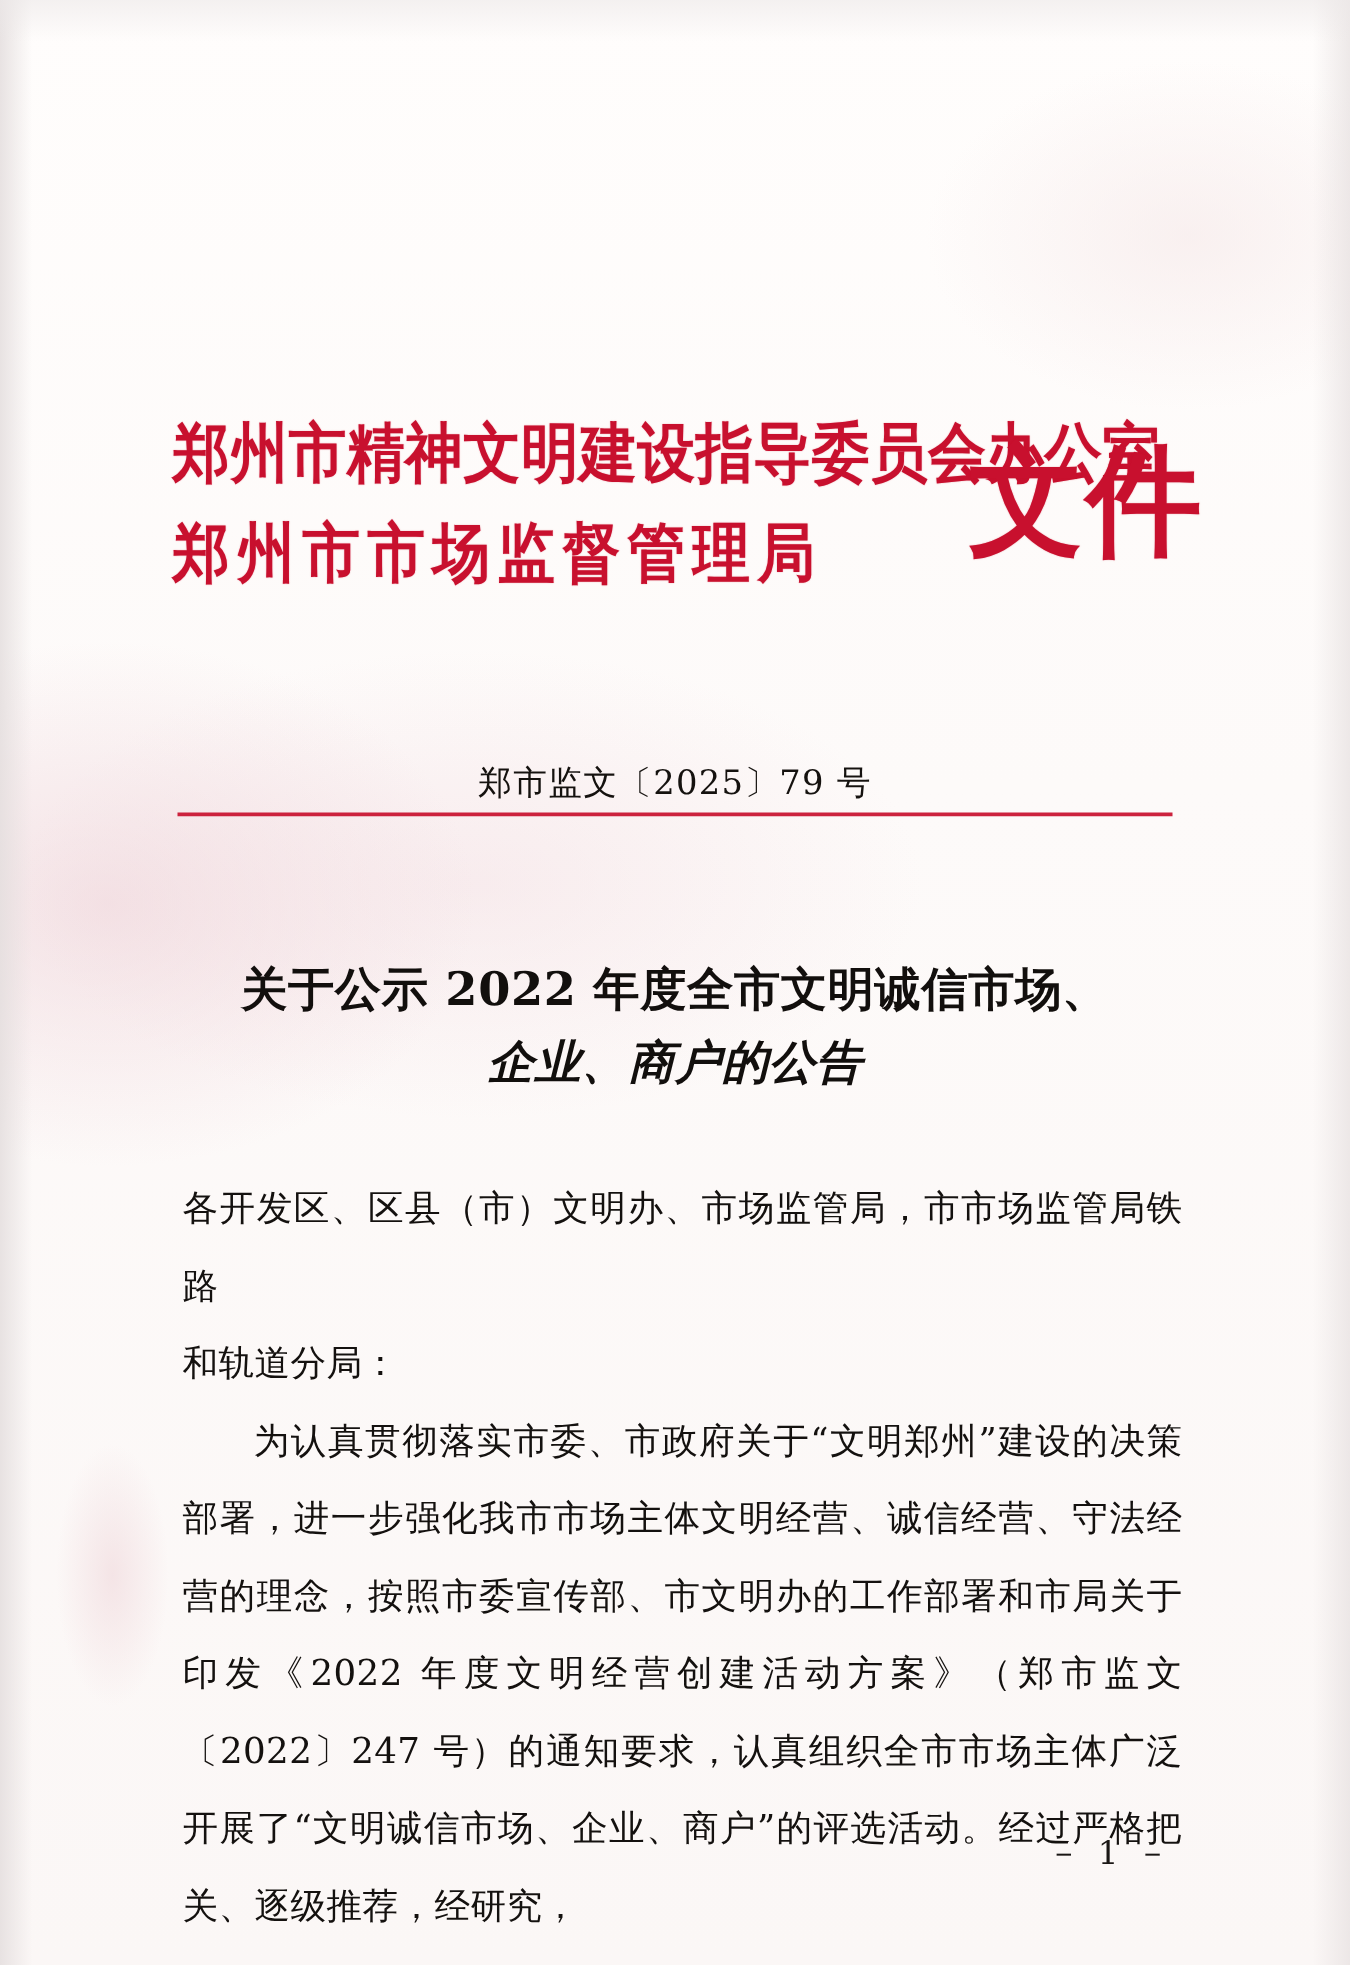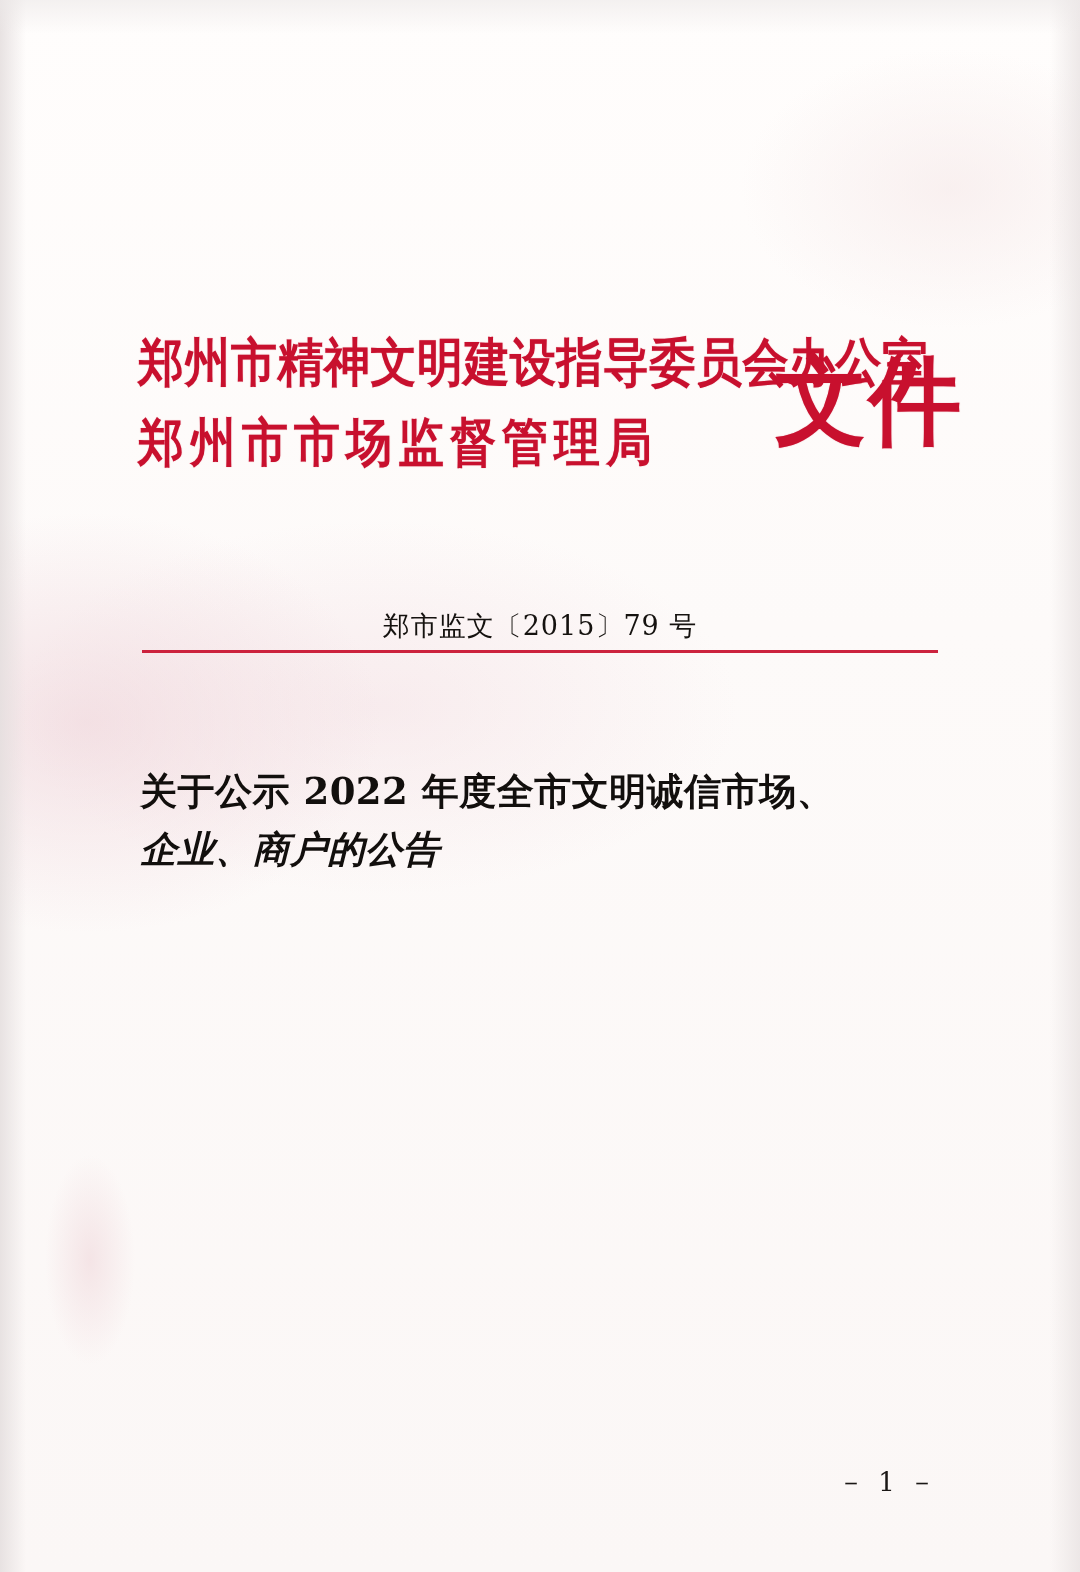--- a/index.html
+++ b/index.html
@@ -111,20 +111,21 @@
     background: #c8102e;
     opacity: 0.92;
   }
 
   
   .title {
     position: absolute;
     top: 762px;
     left: 140px;
     width: 800px;
+    text-align: center;
     color: #120f0d;
     font-weight: 700;
     font-size: 37px;
     line-height: 1.58;
     letter-spacing: 0.5px;
     font-family: "DejaVu Serif", "Liberation Serif", serif;
   }
   .title-line-2 { display: block; font-style: italic; }
 
   
@@ -181,25 +182,30 @@
 <div class="page">
 
   <div class="masthead">
     <div class="masthead-lines">
       <div class="mh-line mh-line-1">郑州市精神文明建设指导委员会办公室</div>
       <div class="mh-line mh-line-2">郑州市市场监督管理局</div>
     </div>
     <div class="mh-wenjian">文件</div>
   </div>
 
-  <div class="docnum">郑市监文〔2015〕79 号</div>
+  <div class="docnum">郑市监文〔2025〕79 号</div>
 
   <div class="red-rule"></div>
 
   <div class="title">
     <span>关于公示 2022 年度全市文明诚信市场、</span>
     <span class="title-line-2">企业、商户的公告</span>
   </div>
 
+  <div class="body-text">
+    <p>各开发区、区县（市）文明办、市场监管局，市市场监管局铁路</p>
+    <p>和轨道分局：</p>
+    <p class="indent">为认真贯彻落实市委、市政府关于“文明郑州”建设的决策部署，进一步强化我市市场主体文明经营、诚信经营、守法经营的理念，按照市委宣传部、市文明办的工作部署和市局关于印发《2022 年度文明经营创建活动方案》（郑市监文〔2022〕247 号）的通知要求，认真组织全市市场主体广泛开展了“文明诚信市场、企业、商户”的评选活动。经过严格把关、逐级推荐，经研究，</p>
+  </div>
 
   <div class="page-number">－ 1 －</div>
 
 </div>
 
 </body></html>

